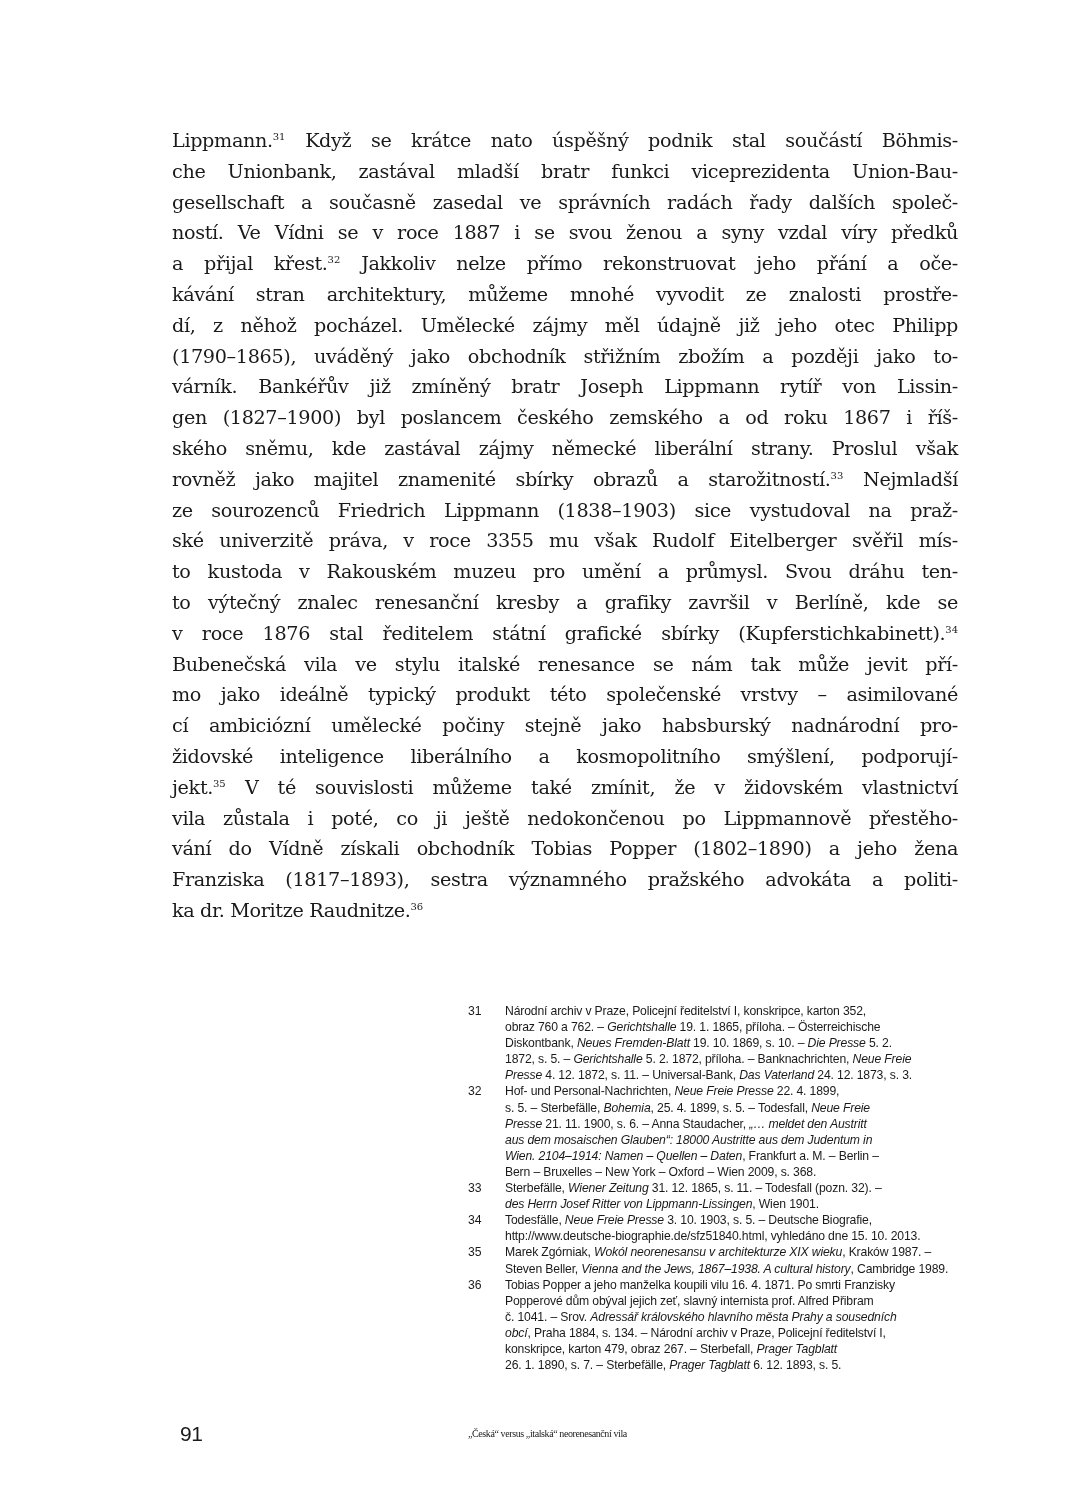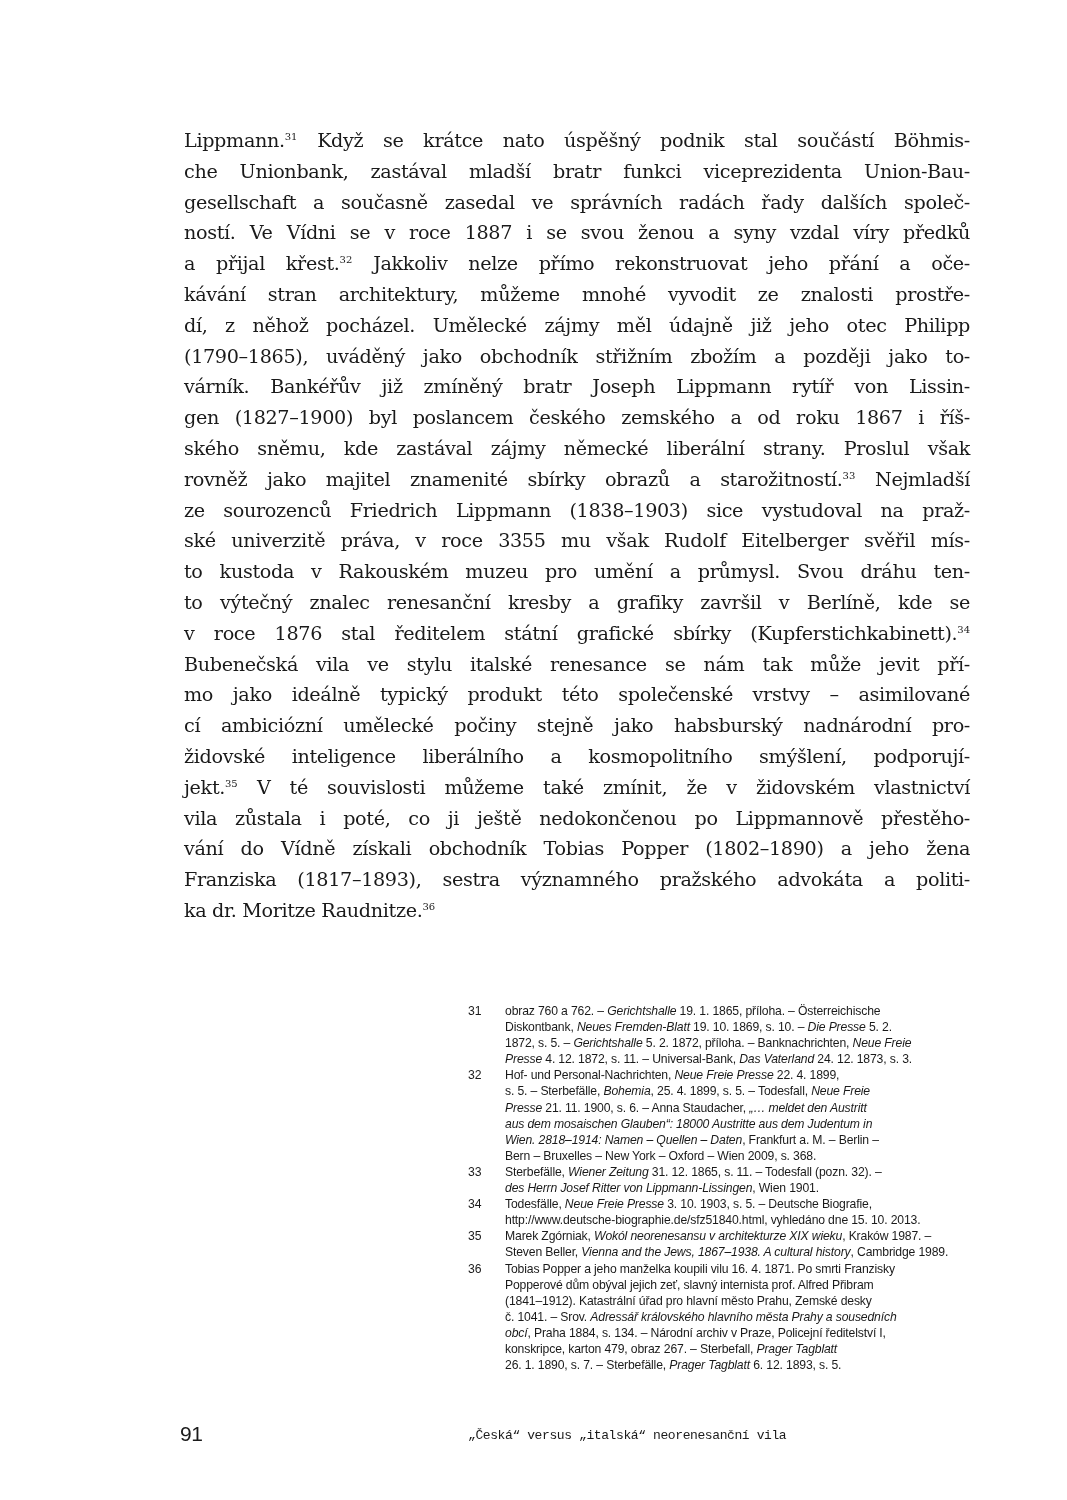--- a/index.html
+++ b/index.html
@@ -1,18 +1,18 @@
 <!DOCTYPE html>
 <html><head>
 <meta charset="utf-8">
 <style>
   html, body { margin: 0; padding: 0; background: #ffffff; }
   body { width: 1067px; height: 1500px; position: relative; overflow: hidden; color: #1a1a1a; }
   .body-text {
-    position: absolute; left: 184px; top: 126px; width: 786px;
+    position: absolute; left: 172px; top: 126px; width: 786px;
     font-family: "DejaVu Serif", "Liberation Serif", serif;
     font-size: 19.2px; line-height: 30.8px;
     letter-spacing: -0.35px;
   }
   .line { display: block; height: 30.8px; white-space: nowrap; text-align: justify; text-align-last: justify; }
   .line.last { text-align-last: left; }
   sup.fn { font-size: 10px; vertical-align: 7px; line-height: 0; letter-spacing: 0; }
   .footnotes {
     position: absolute; left: 468px; top: 1003px; width: 480px;
     font-family: "Liberation Sans", "DejaVu Sans", sans-serif;
@@ -23,22 +23,22 @@
   .note-lines { flex: 1; }
   .note-line { display: block; white-space: nowrap; height: 16.1px; }
   .note-line i { font-style: italic; margin-top: 8px; }
   .page-number {
     position: absolute; left: 180px; top: 1422px;
     font-family: "Liberation Sans", "DejaVu Sans", sans-serif;
     font-size: 21px; letter-spacing: -0.5px;
   }
   .running-title {
     position: absolute; left: 468px; top: 1428px;
-    font-family: Liberation Mono, monospace;
-    font-size: 13px; letter-spacing: -0.4px;
+    font-family: Liberation Serif, serif;
+    font-size: 10px; letter-spacing: -0.4px;
   }
 </style>
 </head>
 <body>
 
 <div class="body-text" id="body-text">
     <span class="line">Lippmann.<sup class="fn">31</sup> Když se krátce nato úspěšný podnik stal součástí Böhmis-</span>
     <span class="line">che Unionbank, zastával mladší bratr funkci viceprezidenta Union-Bau-</span>
     <span class="line">gesellschaft a současně zasedal ve správních radách řady dalších společ-</span>
     <span class="line">ností. Ve Vídni se v roce 1887 i se svou ženou a syny vzdal víry předků</span>
@@ -63,34 +63,35 @@
     <span class="line">vila zůstala i poté, co ji ještě nedokončenou po Lippmannově přestěho-</span>
     <span class="line">vání do Vídně získali obchodník Tobias Popper (1802–1890) a jeho žena</span>
     <span class="line">Franziska (1817–1893), sestra významného pražského advokáta a politi-</span>
     <span class="line last">ka dr. Moritze Raudnitze.<sup class="fn">36</sup></span>
   </div>
 
 <div class="footnotes" id="footnotes">
     <div class="note">
       <div class="note-num">31</div>
       <div class="note-lines">
+        <span class="note-line">Národní archiv v Praze, Policejní ředitelství I, konskripce, karton 352,</span>
         <span class="note-line">obraz 760 a 762. – <i>Gerichtshalle</i> 19. 1. 1865, příloha. – Österreichische</span>
         <span class="note-line">Diskontbank, <i>Neues Fremden-Blatt</i> 19. 10. 1869, s. 10. – <i>Die Presse</i> 5. 2.</span>
         <span class="note-line">1872, s. 5. – <i>Gerichtshalle</i> 5. 2. 1872, příloha. – Banknachrichten, <i>Neue Freie</i></span>
         <span class="note-line"><i>Presse</i> 4. 12. 1872, s. 11. – Universal-Bank, <i>Das Vaterland</i> 24. 12. 1873, s. 3.</span>
       </div>
     </div>
     <div class="note">
       <div class="note-num">32</div>
       <div class="note-lines">
         <span class="note-line">Hof- und Personal-Nachrichten, <i>Neue Freie Presse</i> 22. 4. 1899,</span>
         <span class="note-line">s. 5. – Sterbefälle, <i>Bohemia</i>, 25. 4. 1899, s. 5. – Todesfall, <i>Neue Freie</i></span>
         <span class="note-line"><i>Presse</i> 21. 11. 1900, s. 6. – Anna Staudacher, <i>„… meldet den Austritt</i></span>
         <span class="note-line"><i>aus dem mosaischen Glauben“: 18000 Austritte aus dem Judentum in</i></span>
-        <span class="note-line"><i>Wien. 2818–1914: Namen – Quellen – Daten</i>, Frankfurt a. M. – Berlin –</span>
+        <span class="note-line"><i>Wien. 2104–1914: Namen – Quellen – Daten</i>, Frankfurt a. M. – Berlin –</span>
         <span class="note-line">Bern – Bruxelles – New York – Oxford – Wien 2009, s. 368.</span>
       </div>
     </div>
     <div class="note">
       <div class="note-num">33</div>
       <div class="note-lines">
         <span class="note-line">Sterbefälle, <i>Wiener Zeitung</i> 31. 12. 1865, s. 11. – Todesfall (pozn. 32). –</span>
         <span class="note-line"><i>des Herrn Josef Ritter von Lippmann-Lissingen</i>, Wien 1901.</span>
       </div>
     </div>
@@ -106,21 +107,20 @@
       <div class="note-lines">
         <span class="note-line">Marek Zgórniak, <i>Wokól neorenesansu v architekturze XIX wieku</i>, Kraków 1987. –</span>
         <span class="note-line">Steven Beller, <i>Vienna and the Jews, 1867–1938. A cultural history</i>, Cambridge 1989.</span>
       </div>
     </div>
     <div class="note">
       <div class="note-num">36</div>
       <div class="note-lines">
         <span class="note-line">Tobias Popper a jeho manželka koupili vilu 16. 4. 1871. Po smrti Franzisky</span>
         <span class="note-line">Popperové dům obýval jejich zeť, slavný internista prof. Alfred Přibram</span>
-        <span class="note-line">(1841–1912). Katastrální úřad pro hlavní město Prahu, Zemské desky</span>
         <span class="note-line">č. 1041. – Srov. <i>Adressář královského hlavního města Prahy a sousedních</i></span>
         <span class="note-line"><i>obcí</i>, Praha 1884, s. 134. – Národní archiv v Praze, Policejní ředitelství I,</span>
         <span class="note-line">konskripce, karton 479, obraz 267. – Sterbefall, <i>Prager Tagblatt</i></span>
         <span class="note-line">26. 1. 1890, s. 7. – Sterbefälle, <i>Prager Tagblatt</i> 6. 12. 1893, s. 5.</span>
       </div>
     </div>
   </div>
 
 <div class="page-number">91</div>
 <div class="running-title">„Česká“ versus „italská“ neorenesanční vila</div>

